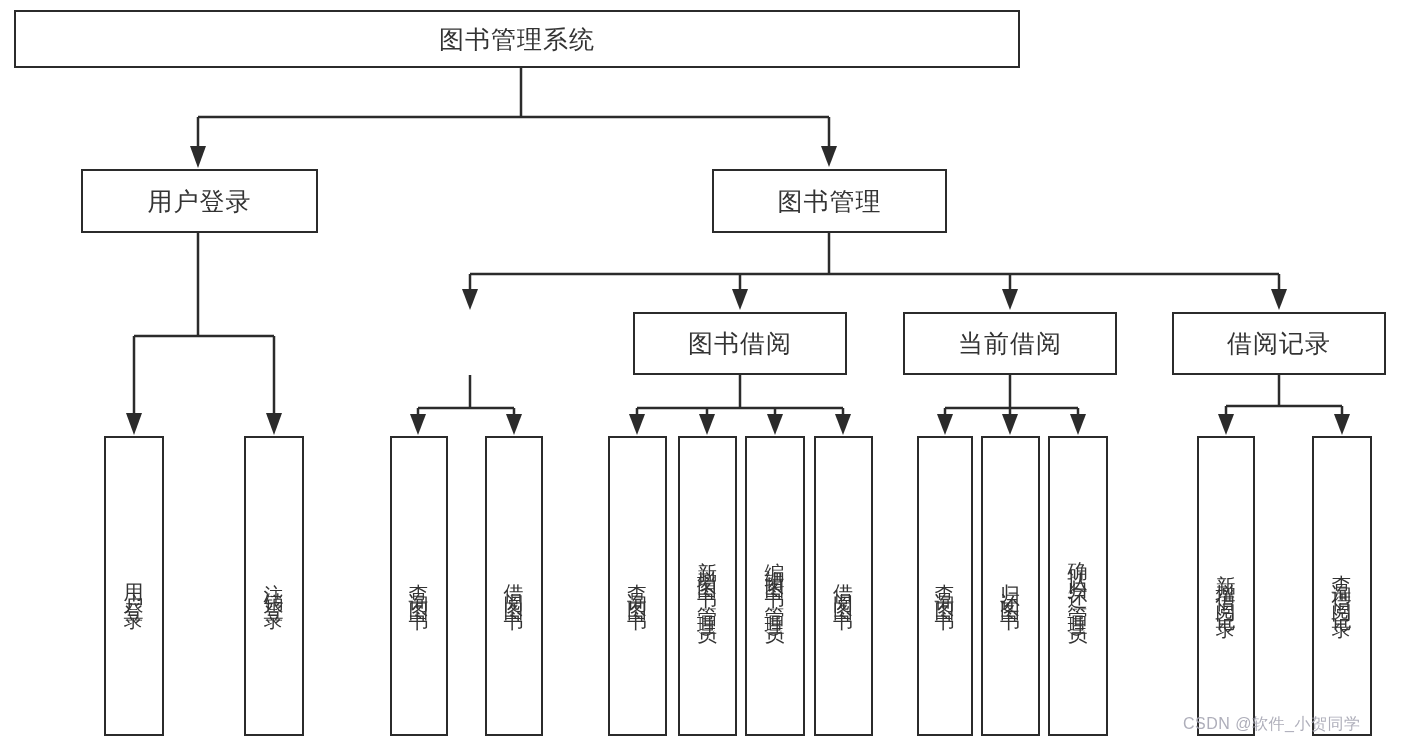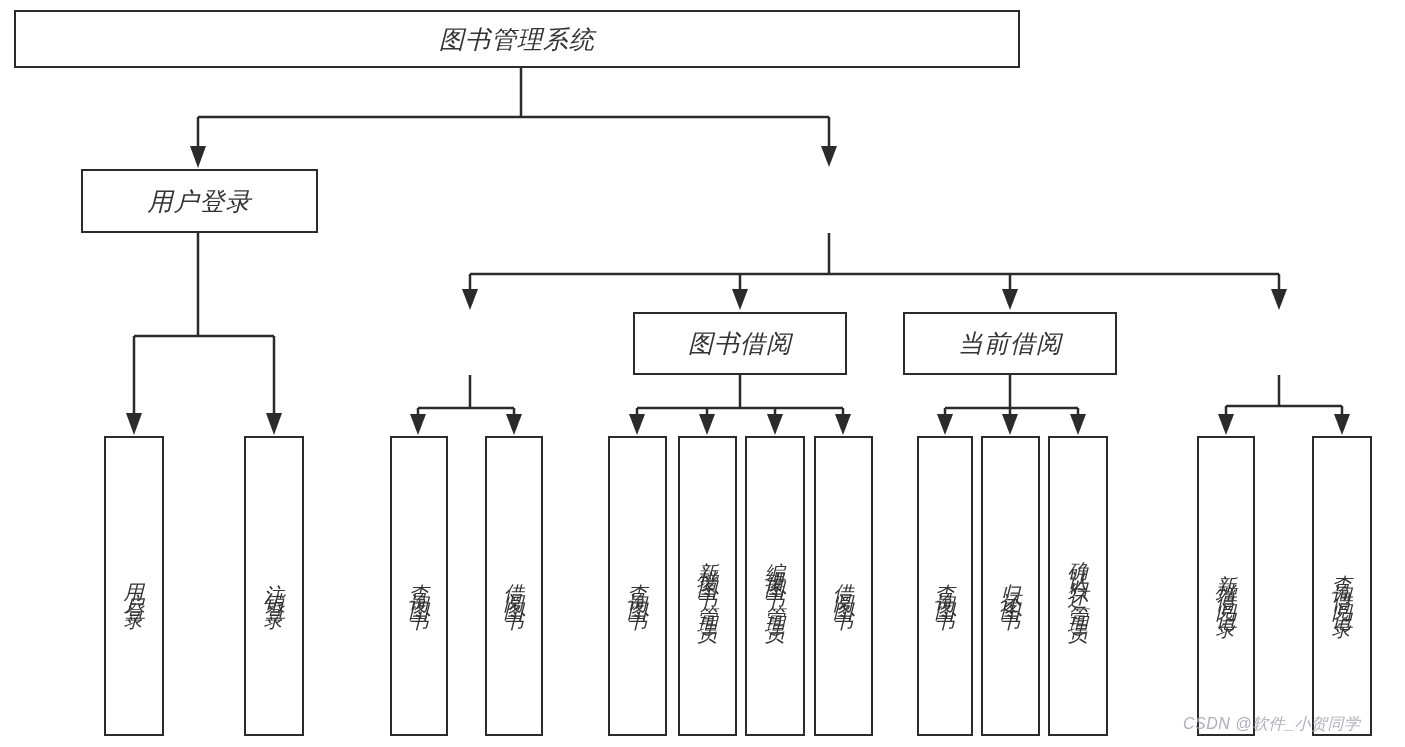--- a/index.html
+++ b/index.html
@@ -12,21 +12,20 @@
   body {
     font-family: "Liberation Sans", "DejaVu Sans", sans-serif;
     background: #fff;
   }
   .canvas {
     position: relative;
     width: 1405px;
     height: 747px;
     background: var(--background);
     overflow: hidden;
-    font-style: italic;
   }
   .wires {
     position: absolute;
     left: 0; top: 0;
     width: 1405px; height: 747px;
     pointer-events: none;
   }
   .wires .ln { stroke: var(--line); stroke-width: 2.5; fill: none; }
   .wires .tri { fill: var(--line); stroke: none; }
   .hbox {
@@ -132,23 +131,25 @@
     <path class="ln" d="M1226 406 H1342"></path>
     <path class="ln" d="M1226 406 V417"></path>
       <path class="tri" d="M1218 414 L1234 414 L1226 435 Z"></path>
     <path class="ln" d="M1342 406 V417"></path>
       <path class="tri" d="M1334 414 L1350 414 L1342 435 Z"></path>
   </svg>
 
   <div class="hbox" style="left:14px; top:10px; width:1006px; height:58px;">图书管理系统</div>
 
   <div class="hbox" style="left:81px; top:169px; width:237px; height:64px;">用户登录</div>
+  <div class="hbox" style="left:712px; top:169px; width:235px; height:64px;">图书管理</div>
 
   <div class="hbox" style="left:633px; top:312px; width:214px; height:63px;">图书借阅</div>
   <div class="hbox" style="left:903px; top:312px; width:214px; height:63px;">当前借阅</div>
+  <div class="hbox" style="left:1172px; top:312px; width:214px; height:63px;">借阅记录</div>
 
   <div class="vbox" style="left:104px; width:60px;">用户登录</div>
   <div class="vbox" style="left:244px; width:60px;">注销登录</div>
 
   <div class="vbox" style="left:390px; width:58px;">查询图书</div>
   <div class="vbox" style="left:485px; width:58px;">借阅图书</div>
 
   <div class="vbox" style="left:608px; width:59px;">查询图书</div>
   <div class="vbox" style="left:678px; width:59px;">新增图书（管理员）</div>
   <div class="vbox" style="left:745px; width:60px;">编辑图书（管理员）</div>

